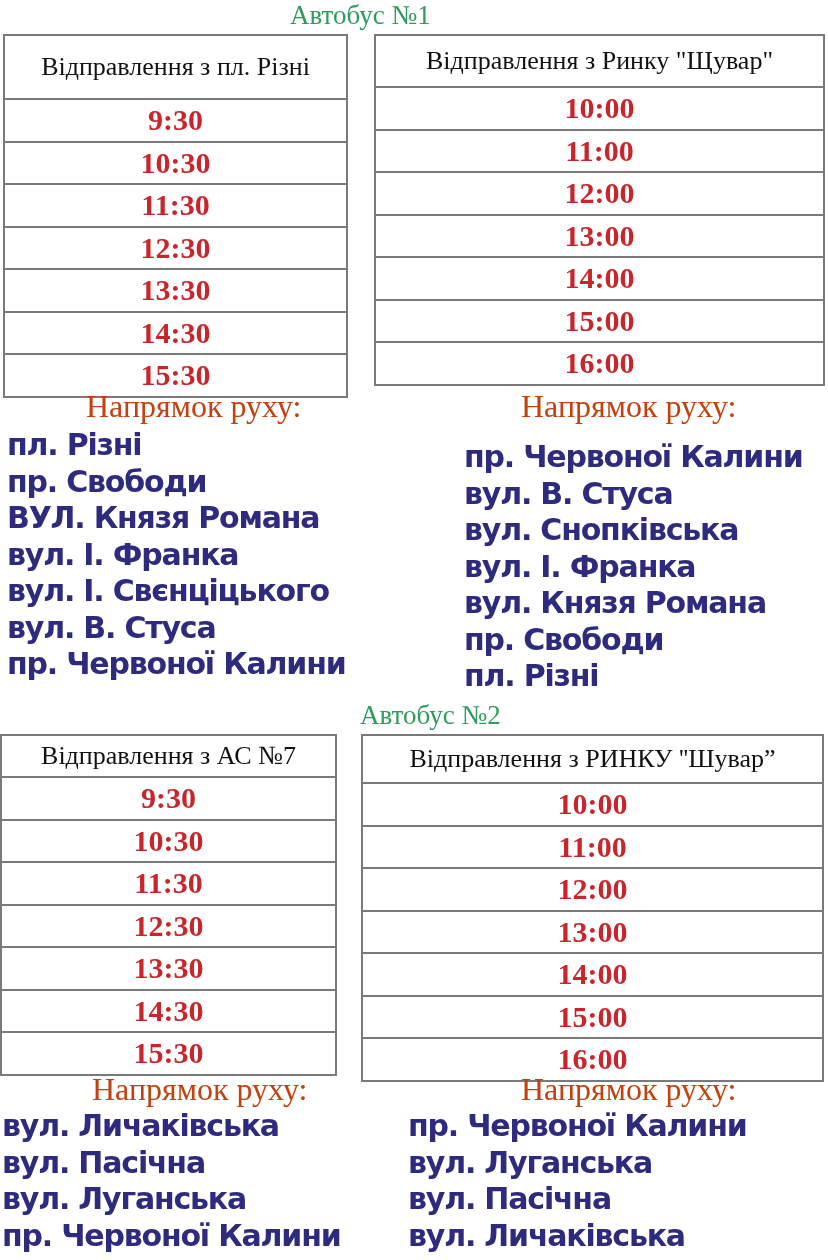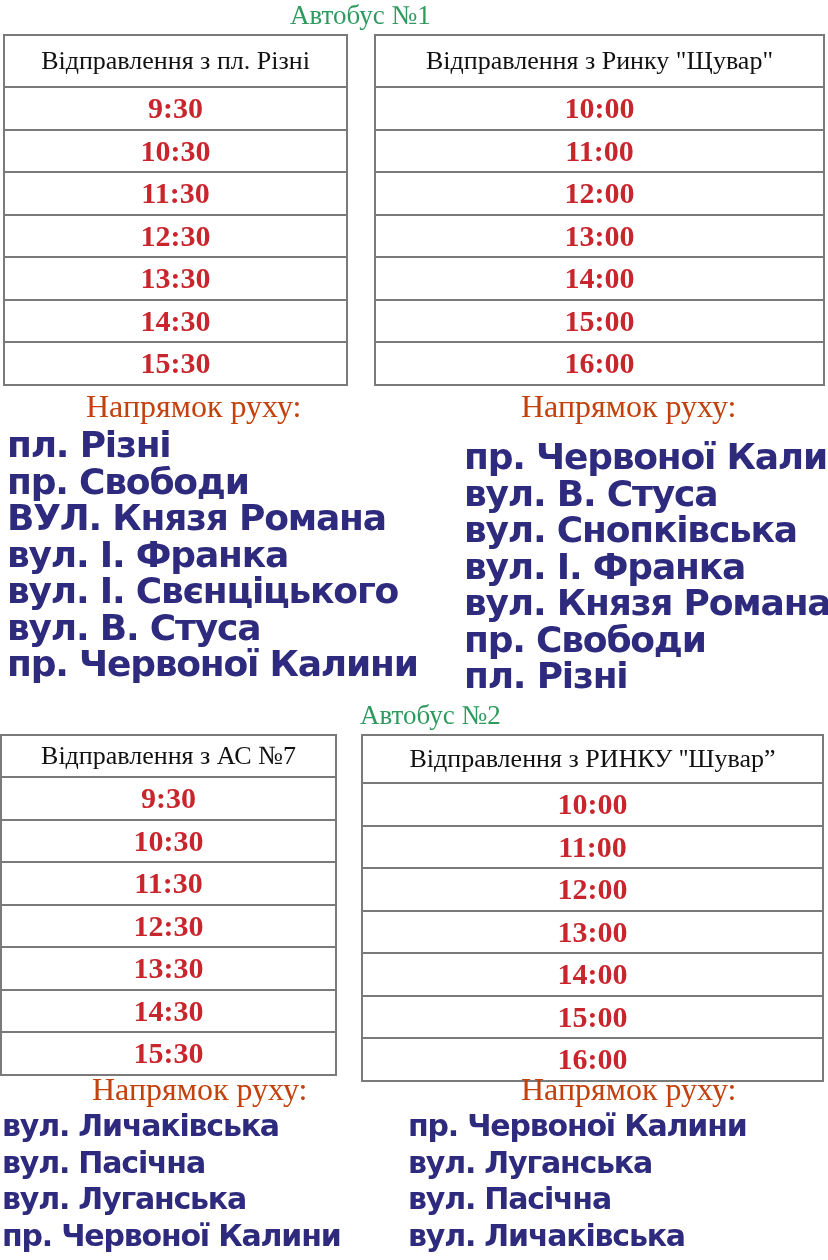--- a/index.html
+++ b/index.html
@@ -59,31 +59,31 @@
       font-weight: bold;
       color: #2e2a7e;
       margin: 0;
       padding: 0;
       list-style: none;
       letter-spacing: -1.2px;
     }
     .route li {
       white-space: nowrap;
     }
-    .route.big { font-size: 36px; line-height: 36.5px; }
+    .route.big { font-size: 30px; line-height: 36.5px; }
     .route.r2 { font-size: 30px; line-height: 36.5px; }
   </style>
 </head>
 <body>
 
 <div class="bus-title" style="left:290px; top:0px;">Автобус №1</div>
 
 <table class="sched" style="left:3px; top:34px; width:345px;">
   <tbody>
-      <tr style="height:52px;">
+      <tr style="height:64px;">
         <th>Відправлення з пл. Різні</th>
       </tr>
   <tr style="height:42.5px;">
         <td>9:30</td>
       </tr>
   <tr style="height:42.5px;">
         <td>10:30</td>
       </tr>
   <tr style="height:42.5px;">
         <td>11:30</td>

